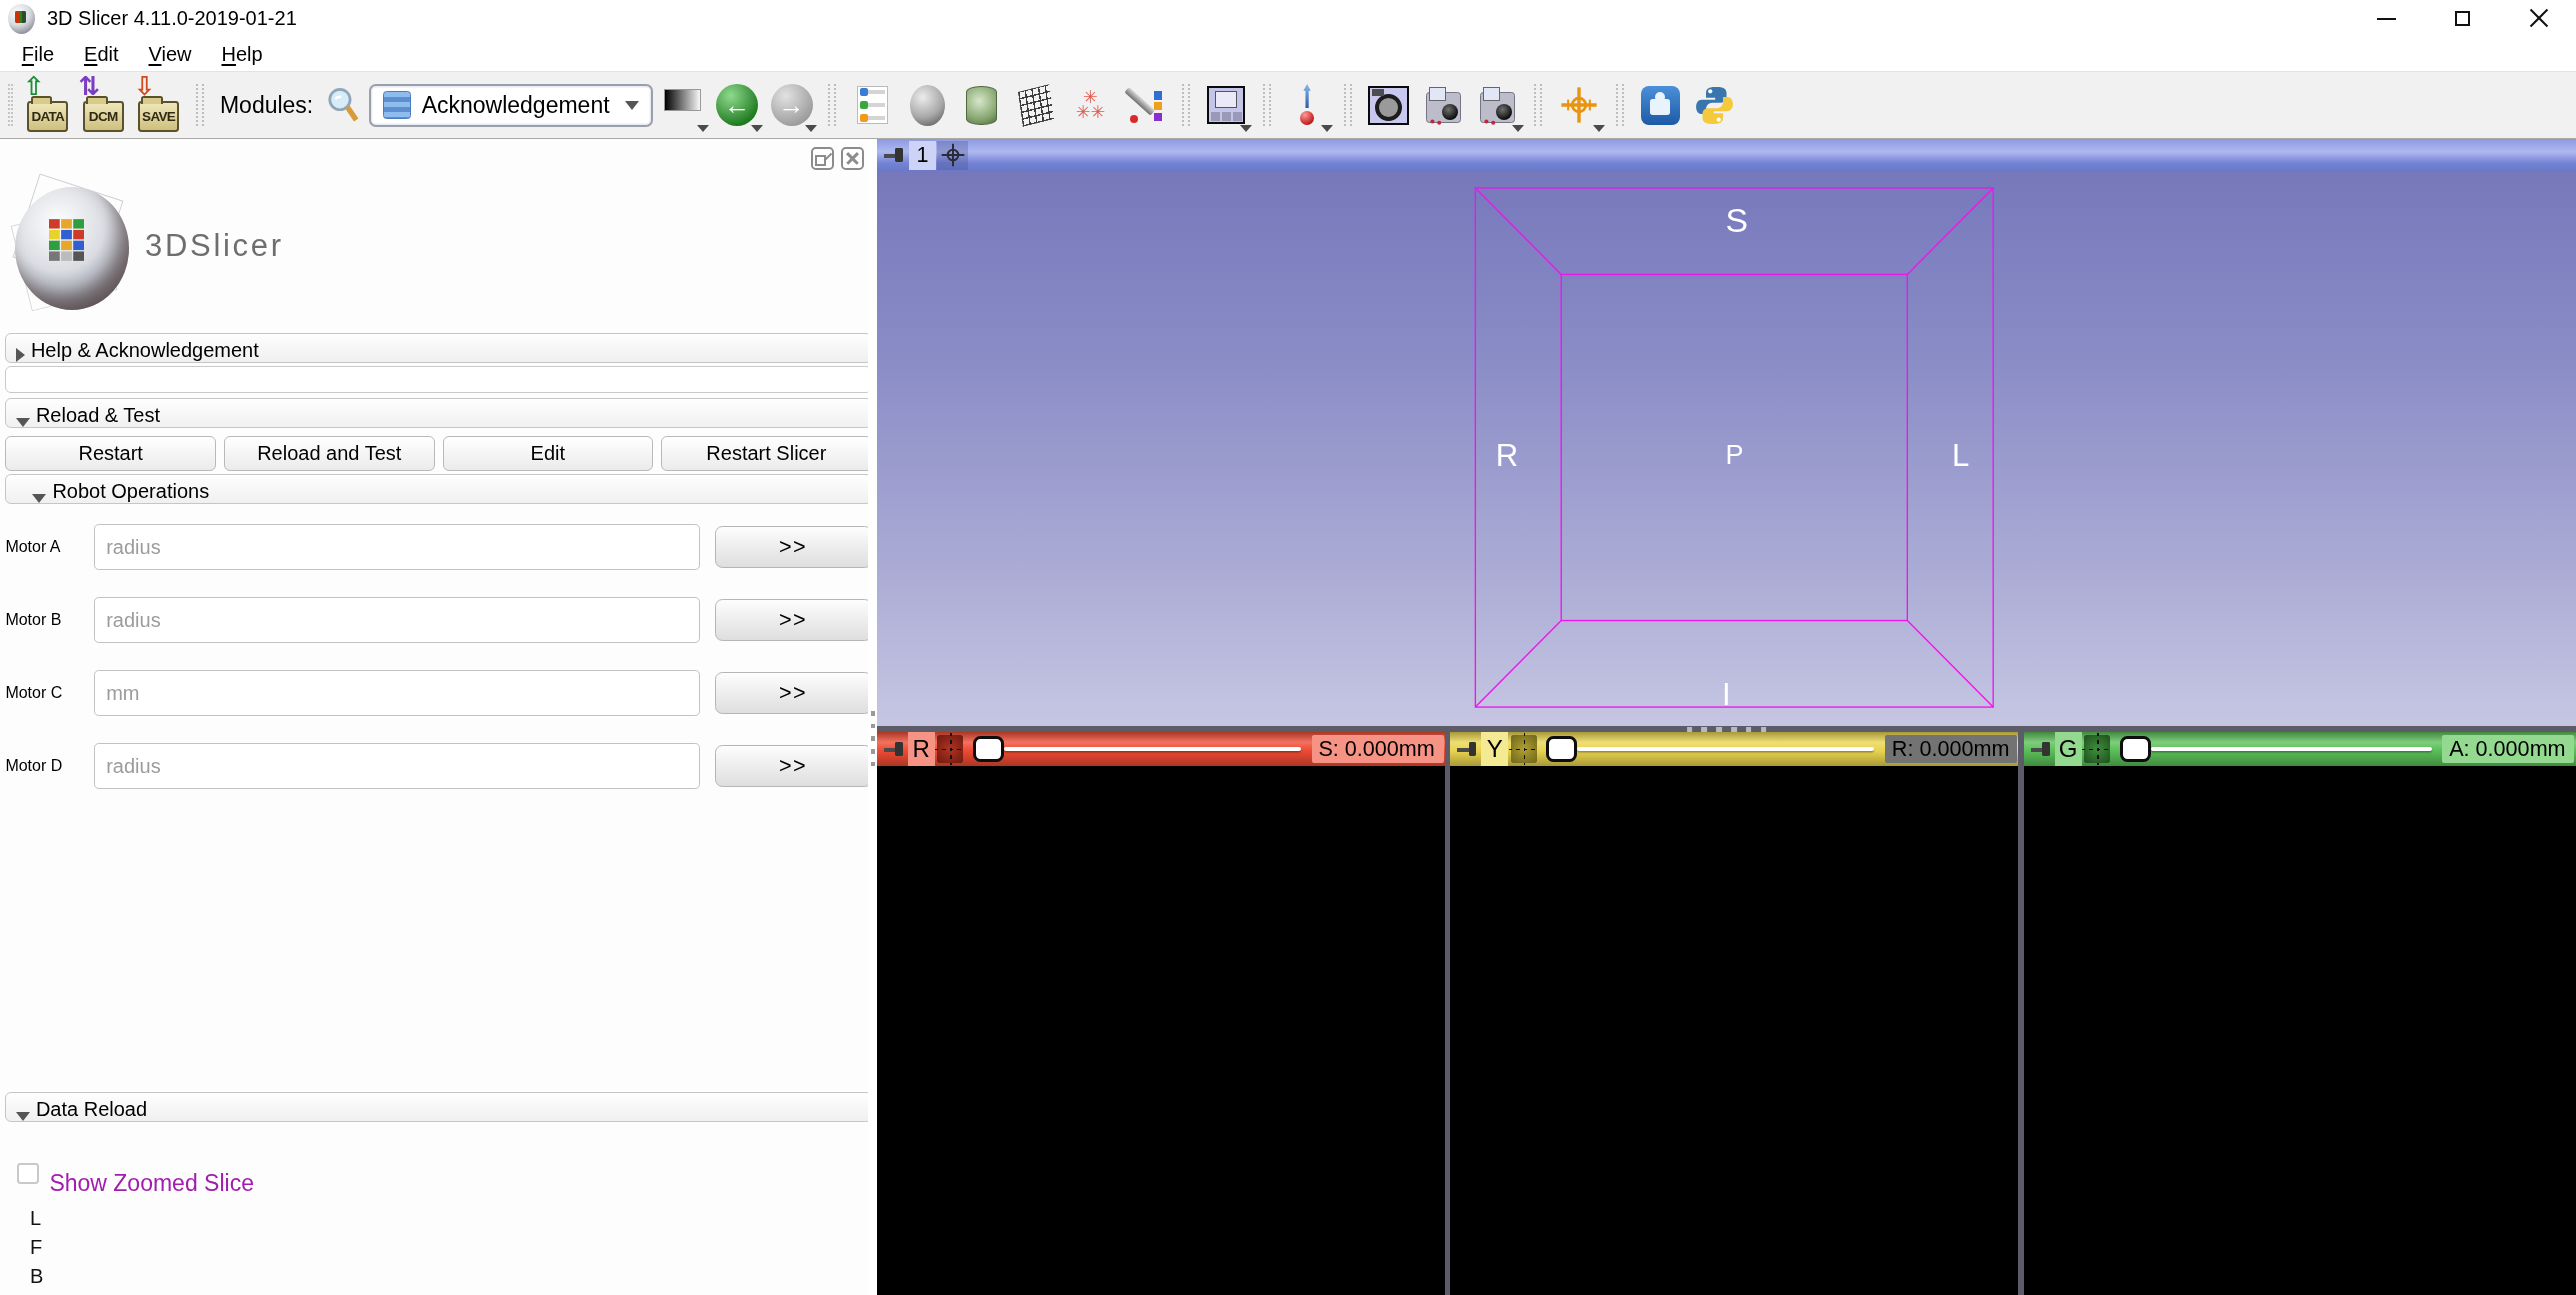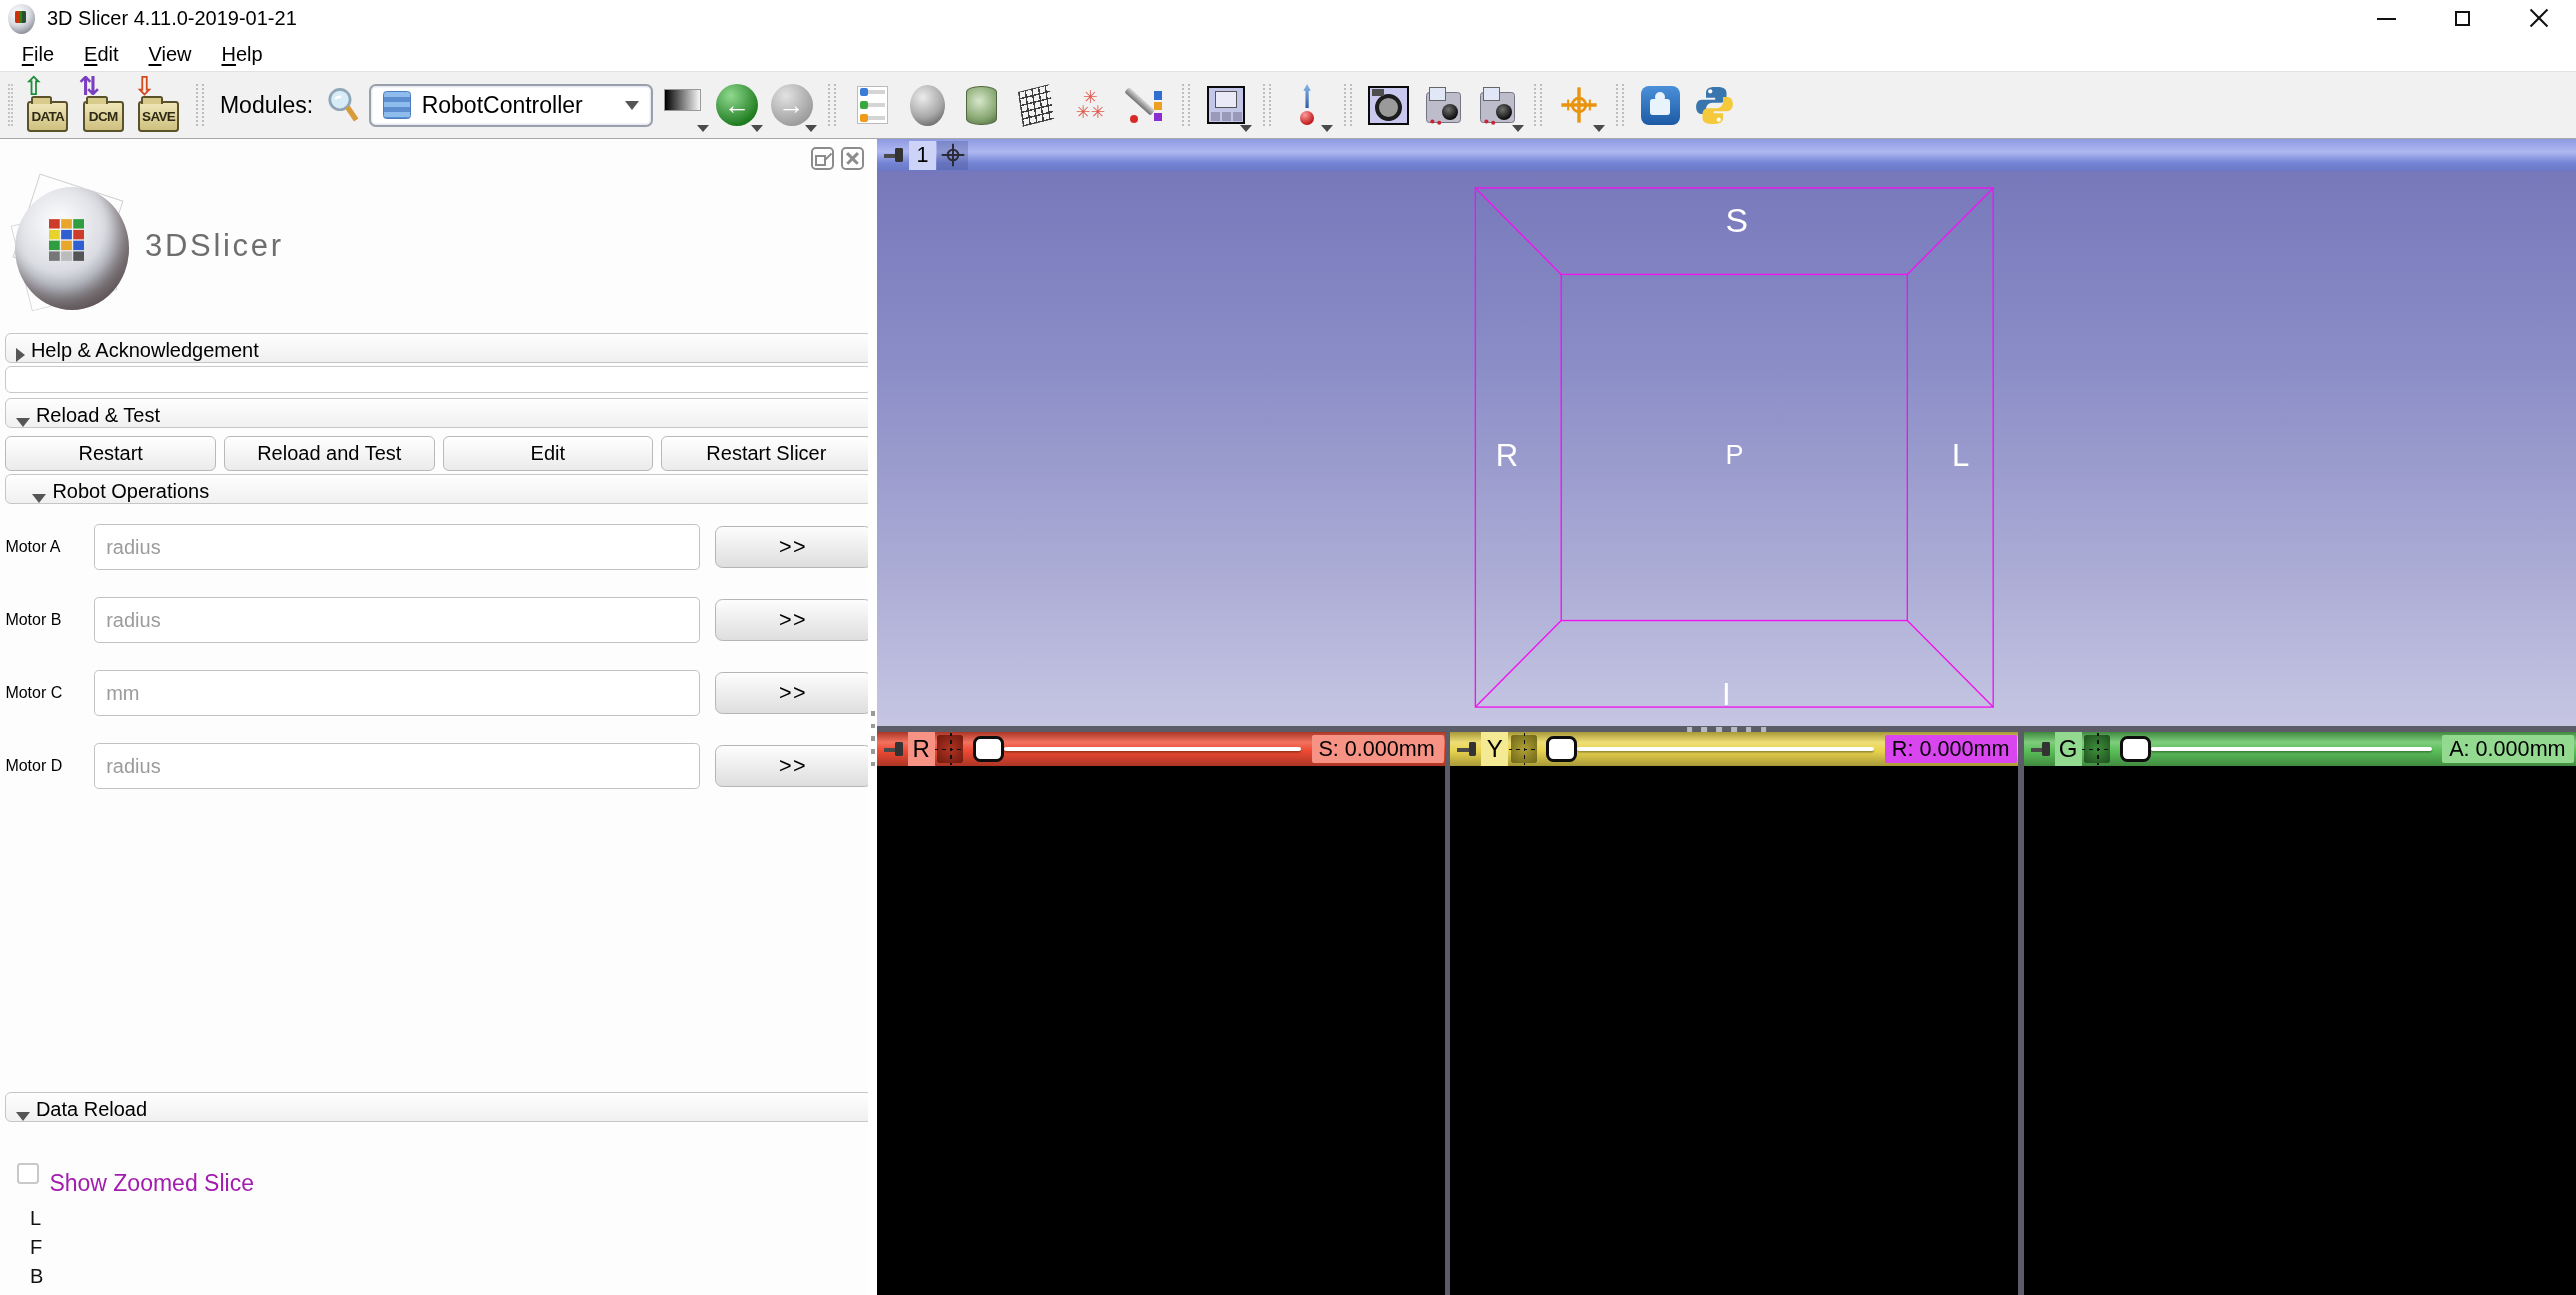--- a/index.html
+++ b/index.html
@@ -252,21 +252,21 @@
     </div>
     <div class="tb-sep"></div>
     <div class="modules-label">Modules:</div>
     <svg class="search-lens" viewBox="0 0 56 56">
       <circle cx="22" cy="20" r="15" fill="#d7ecf7" stroke="#8fa6b8" stroke-width="4"></circle>
       <path d="M24 16 a10 10 0 0 0 -9 3" stroke="#fff" stroke-width="4" fill="none"></path>
       <line x1="33" y1="31" x2="46" y2="50" stroke="#d69c3c" stroke-width="8"></line>
     </svg>
     <div class="module-combo">
       <div class="module-icon"></div>
-      <div class="combo-text">RobotController</div>
+      <div class="combo-text">Acknowledgement</div>
       <div class="combo-arrow"></div>
     </div>
     <div class="tb-btn">
       <div class="hist-grad"></div>
       <span class="mini-arrow"></span>
     </div>
     <div class="tb-btn">
       <div class="nav-circle nav-back">←</div>
       <span class="mini-arrow"></span>
     </div>
@@ -509,21 +509,21 @@
       <div class="slice-pane pane-1">
         <div class="slicebar" style="background: rgb(233, 212, 78);">
           <span class="bar-shade"></span>
           <span class="pin-icon"></span>
           <div class="slice-tab" style="background: rgb(244, 234, 148);">Y</div>
           <div class="slice-vis"></div>
           <div class="slice-slider">
             <span class="slider-handle"></span>
             <span class="slider-track"></span>
           </div>
-          <div class="slice-value" style="background: #d946ef;">R: 0.000mm</div>
+          <div class="slice-value" style="background: #737373;">R: 0.000mm</div>
         </div>
         <div class="slice-view"></div>
       </div>
 
       <div class="vsplit-col"></div>
 
       <div class="slice-pane pane-2">
         <div class="slicebar" style="background: rgb(90, 191, 88);">
           <span class="bar-shade"></span>
           <span class="pin-icon"></span>

